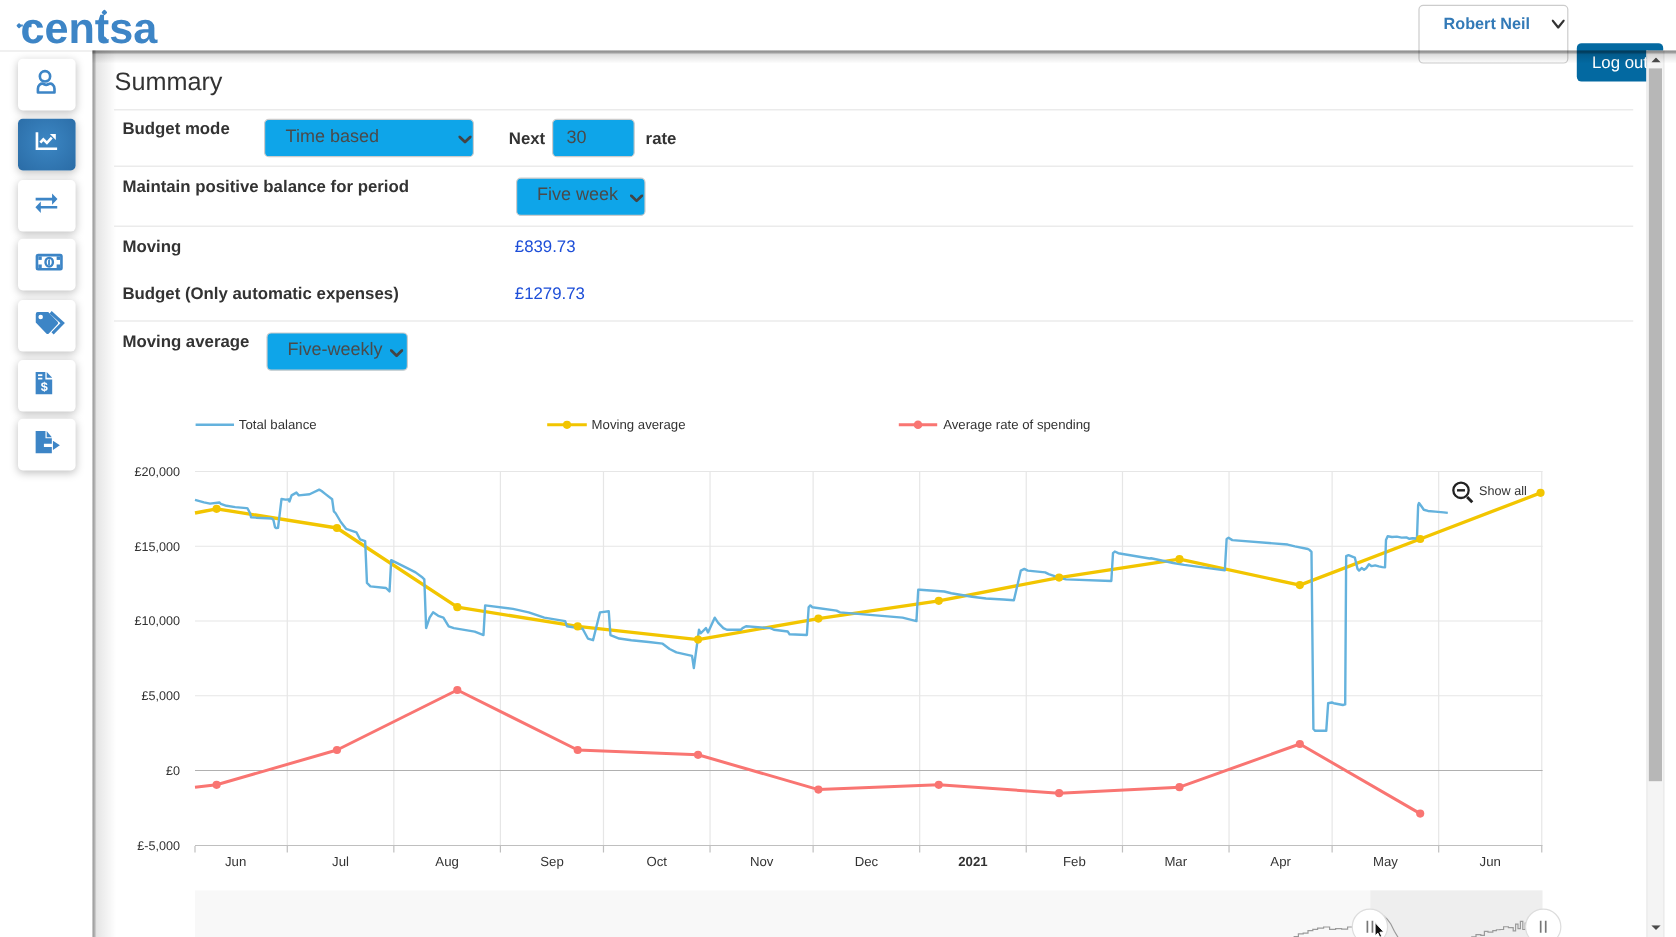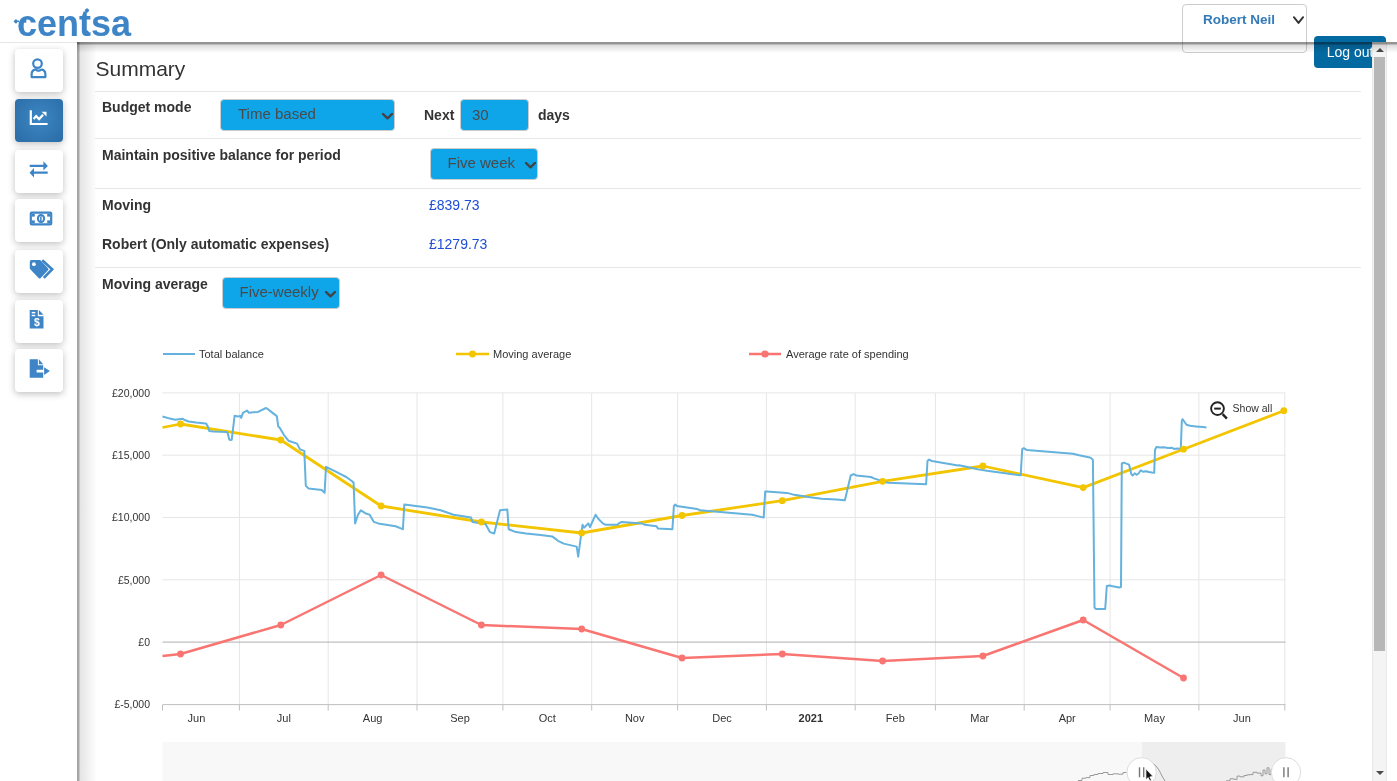--- a/index.html
+++ b/index.html
@@ -133,34 +133,34 @@
 <div class="sel" style="left:220px;top:99px;width:175px">
   <span style="left:17px">Time based</span>
   <svg style="left:161px;top:13px" width="11" height="7" viewBox="0 0 11 7">
       <polyline points="0.9,0.9 5.5,5.4 10.1,0.9" fill="none" stroke="#444" stroke-width="2.3" stroke-linecap="round" stroke-linejoin="round"></polyline>
     </svg>
 </div>
 <div class="lbl" style="left:424px;top:107px">Next</div>
 <div class="sel" style="left:459.5px;top:99px;width:69px">
     <span style="left:11.5px;top:6px">30</span>
   </div>
-<div class="lbl" style="left:538px;top:107px">days</div>
+<div class="lbl" style="left:538px;top:107px">rate</div>
 
 <div class="lbl" style="top:147px">Maintain positive balance for period</div>
 <div class="sel" style="left:430px;top:148px;width:107.5px">
   <span style="left:16.5px">Five week</span>
   <svg style="left:93.5px;top:13px" width="11" height="7" viewBox="0 0 11 7">
       <polyline points="0.9,0.9 5.5,5.4 10.1,0.9" fill="none" stroke="#444" stroke-width="2.3" stroke-linecap="round" stroke-linejoin="round"></polyline>
     </svg>
 </div>
 
 <div class="lbl" style="top:197px">Moving</div>
 <div class="val" style="left:429px;top:197px">£839.73</div>
 
-<div class="lbl" style="top:236px">Robert (Only automatic expenses)</div>
+<div class="lbl" style="top:236px">Budget (Only automatic expenses)</div>
 <div class="val" style="left:429px;top:236px">£1279.73</div>
 
 <div class="lbl" style="top:276px">Moving average</div>
 <div class="sel" style="left:222px;top:276.5px;width:117.5px">
   <span style="left:16.5px">Five-weekly</span>
   <svg style="left:102px;top:13px" width="11" height="7" viewBox="0 0 11 7">
       <polyline points="0.9,0.9 5.5,5.4 10.1,0.9" fill="none" stroke="#444" stroke-width="2.3" stroke-linecap="round" stroke-linejoin="round"></polyline>
     </svg>
 </div>
 

